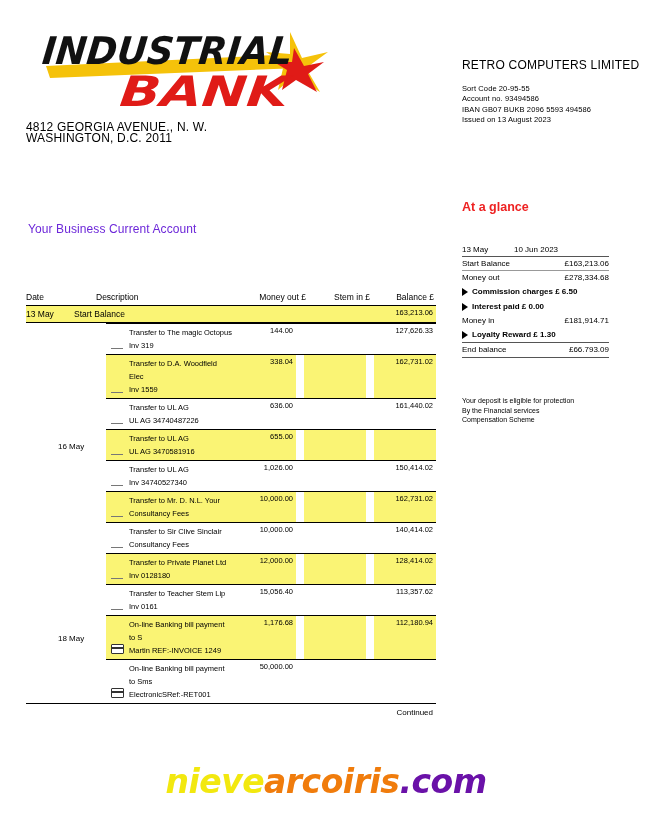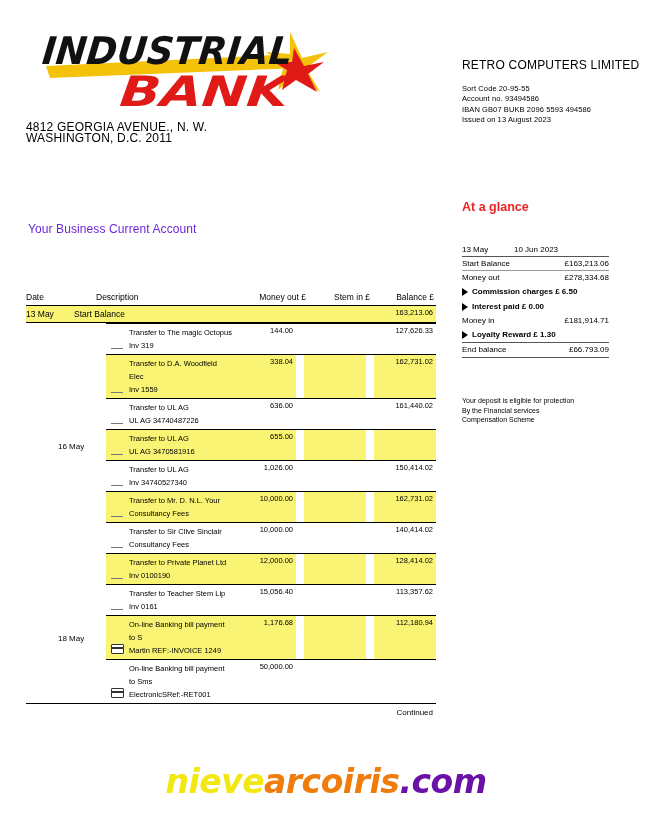--- a/index.html
+++ b/index.html
@@ -475,21 +475,21 @@
       </div>
       <div class="trow">
         <div class="c-date"></div>
         <div class="cell-group">
           <div class="desc-col hl">
             <div class="icon-col">
               <span class="dash-icon"></span>
             </div>
             <div class="desc-lines">
               <div class="dline">Transfer to Private Planet Ltd</div>
-              <div class="dline2">Inv 0100190</div>
+              <div class="dline2">Inv 0128180</div>
             </div>
             <div class="out-col">12,000.00</div>
           </div>
           <div class="in-col hl"></div>
           <div class="bal-col hl">128,414.02</div>
         </div>
       </div>
       <div class="trow">
         <div class="c-date"></div>
         <div class="cell-group">

